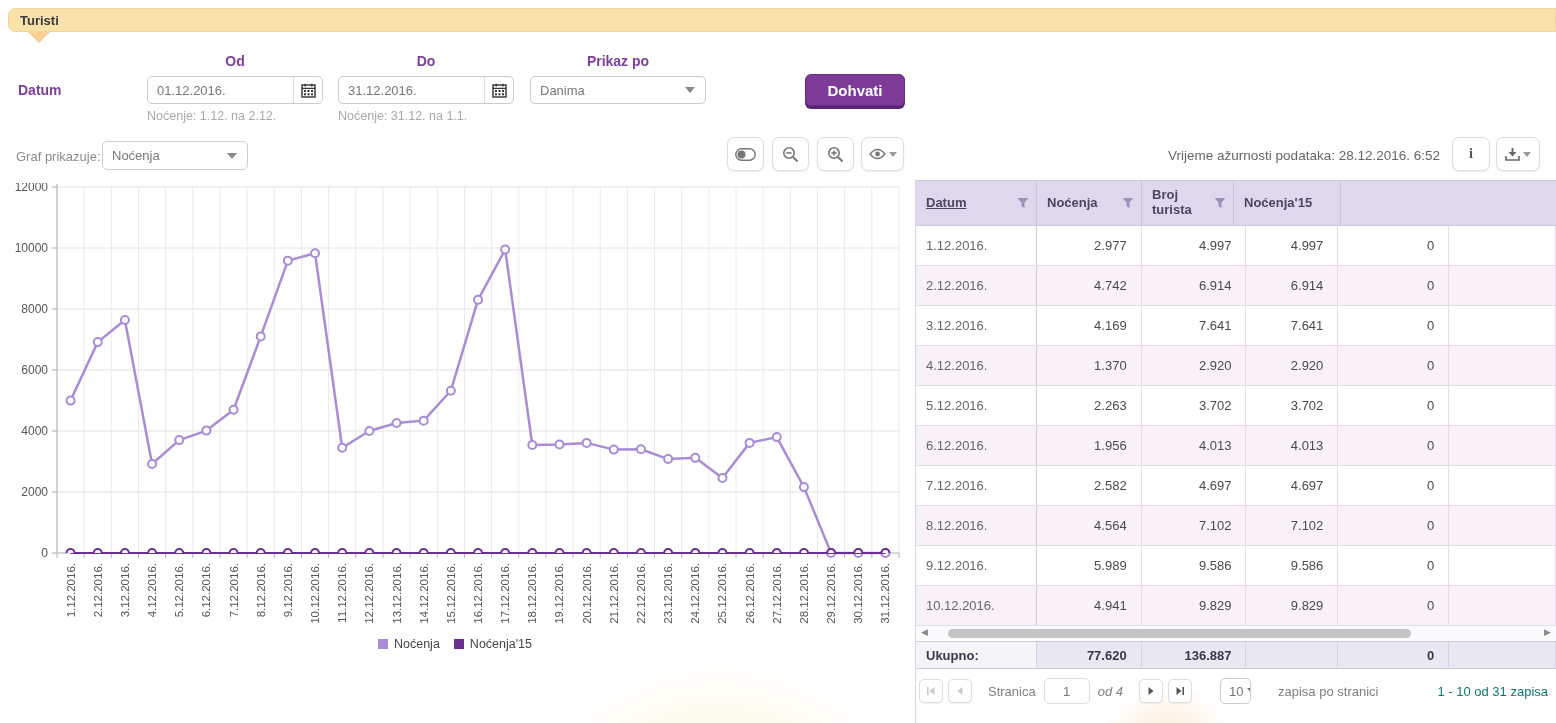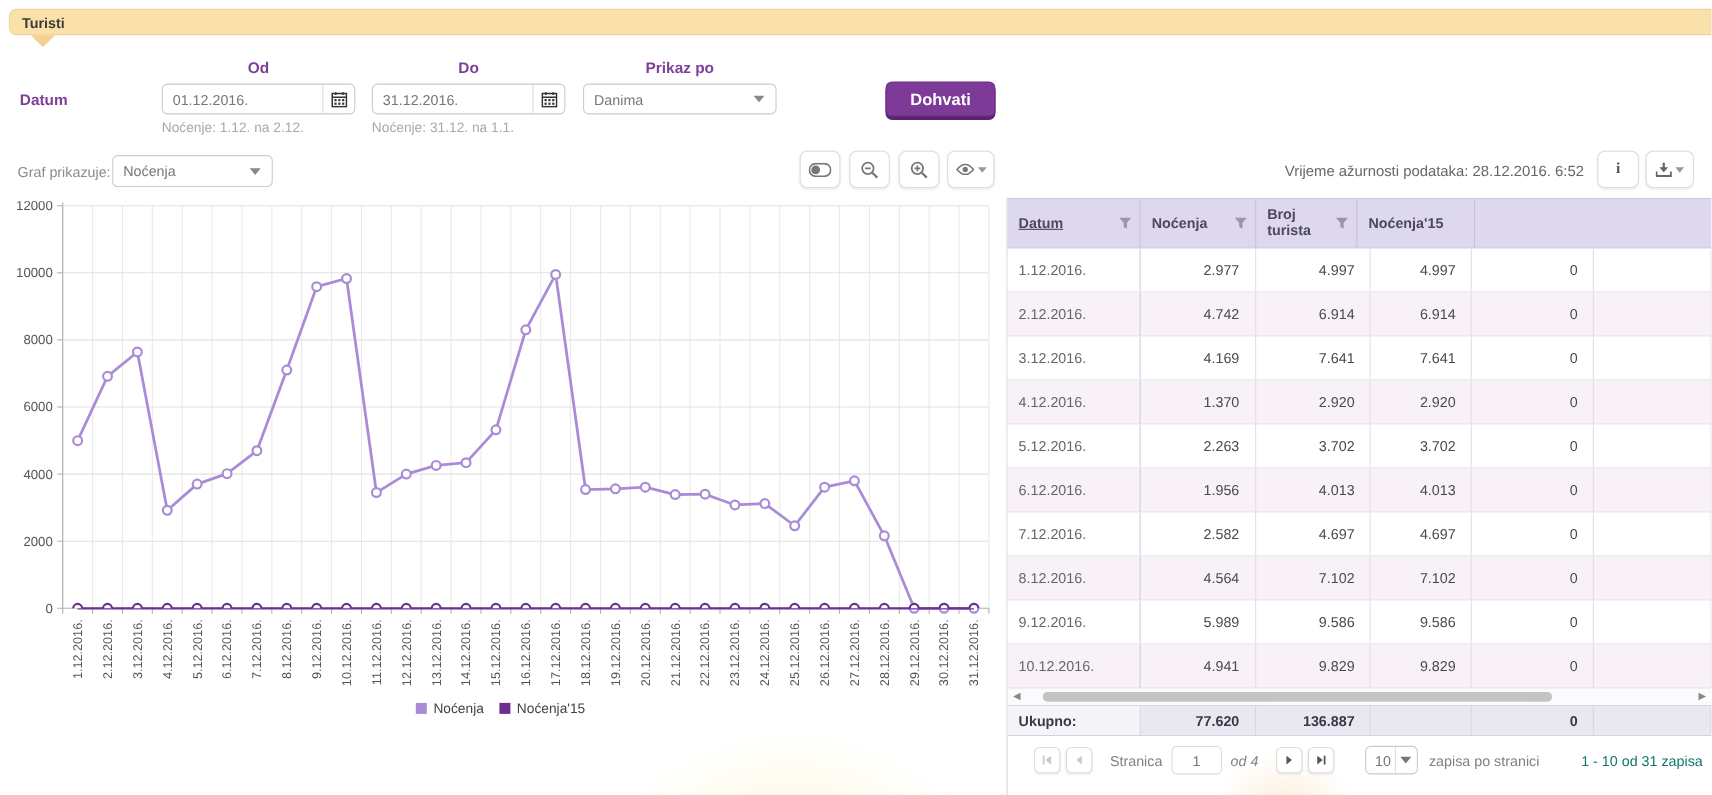--- a/index.html
+++ b/index.html
@@ -102,21 +102,21 @@
   .tfoot { display: flex; height: 28px; border-top: 1px solid #cfcce0; border-bottom: 1px solid #cfcce0; }
   .tf {
     display: flex; align-items: center; height: 100%; background: #e9e8f1;
     font-size: 13px; font-weight: bold; color: #38384a;
     border-right: 1px solid #d5d2e2; padding: 0 14px 0 10px;
   }
   .tf.first { background: #f5f4f9; justify-content: flex-start; }
   .tf.num { justify-content: flex-end; }
 
   
-  .pager { left: 915px; top: 676px; width: 641px; height: 30px; display: flex; align-items: center; font-size: 13px; color: #808080; padding-left: 21px; }
+  .pager { left: 915px; top: 676px; width: 641px; height: 30px; display: flex; align-items: center; font-size: 13px; color: #808080; }
   .pgbtn {
     width: 24px; height: 24px; background: #fff; border: 1px solid #ddd; border-radius: 5px;
     box-shadow: 0 1px 1px rgba(0,0,0,0.06); display: flex; align-items: center; justify-content: center; cursor: pointer;
   }
   .pg-input {
     width: 46px; height: 26px; border: 1px solid #ddd; border-radius: 5px; background: #fff;
     text-align: center; font-size: 13px; color: #777; font-family: "Liberation Sans", sans-serif;
   }
   .size-box { position: relative; width: 48px; height: 26px; }
   .range { position: absolute; right: 8px; font-size: 13px; color: #0f766e; }
@@ -573,21 +573,21 @@
       <path d="M2.5 1 L7.5 5 L2.5 9 Z" fill="#555"></path>
     </svg>
   </span>
   <span class="pgbtn" style="margin-left:5px;">
     <svg width="10" height="10" viewBox="0 0 10 10">
       <path d="M1.5 1 L6.5 5 L1.5 9 Z" fill="#555"></path>
         <rect x="7.4" y="1" width="1.6" height="8" fill="#555"></rect>
     </svg>
   </span>
   <span class="size-box" style="margin-left:28px;">
-    <span class="selectbox" style="left:0; top:0; width:48px; height:26px;">
+    <span class="selectbox" style="left:0; top:0; width:31px; height:26px;">
       <span class="val" style="padding-left:8px;">10</span>
       <span style="width:1px; height:100%; background:#ddd;"></span>
       <span class="caret" style="margin:0 5px 0 4px; border-top-color:#777;"></span>
     </span>
   </span>
   <span style="margin-left:10px;">zapisa po stranici</span>
   <span class="range">1 - 10 od 31 zapisa</span>
 </div>
 
 </body></html>

